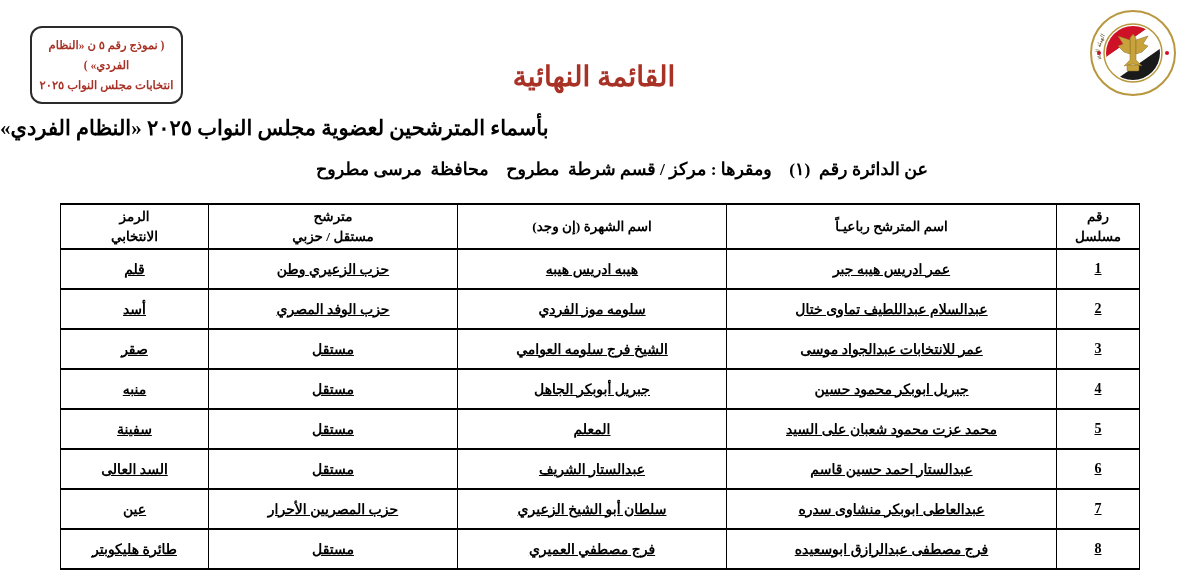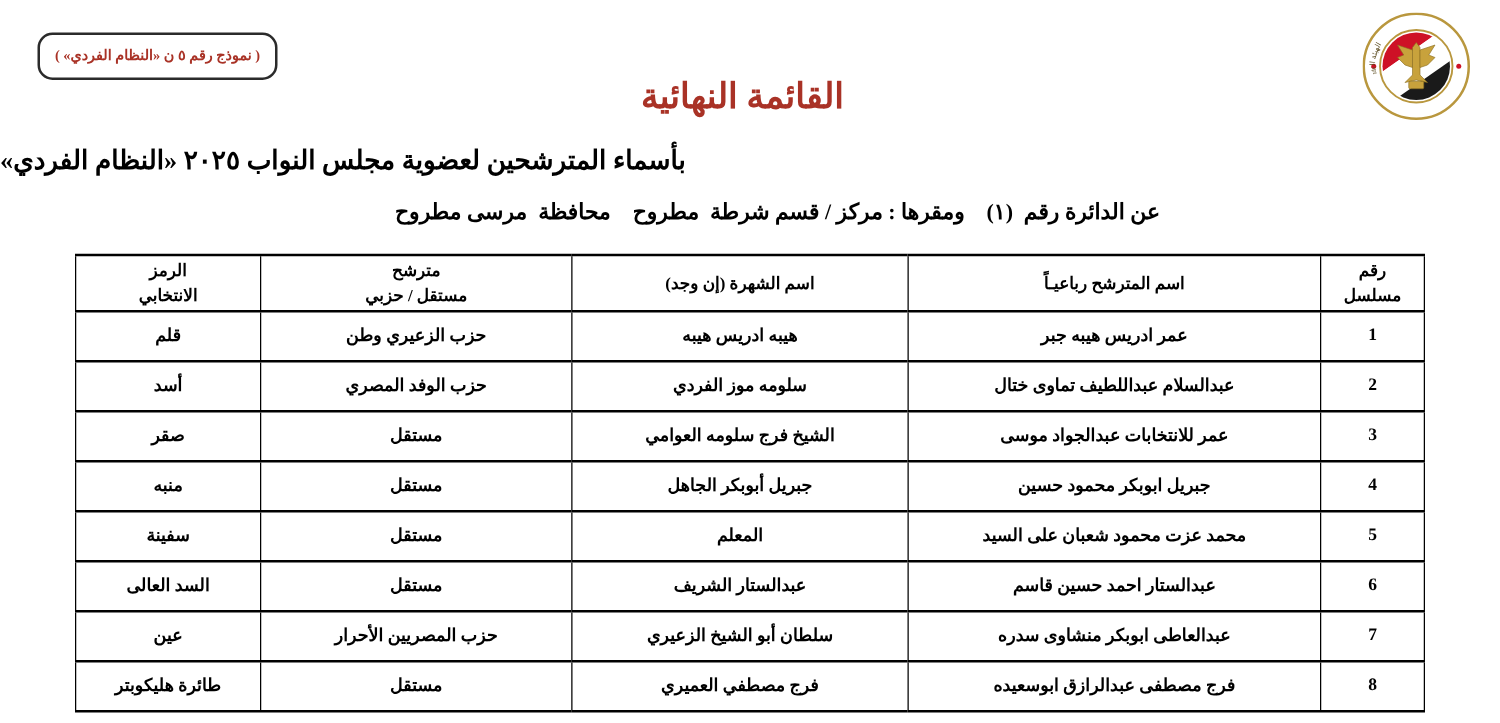--- a/index.html
+++ b/index.html
@@ -2,21 +2,21 @@
 <html lang="ar" dir="rtl"><head>
 <meta charset="utf-8">
 <style>
   html,body{margin:0;padding:0;}
   body{
     width:1200px;height:578px;position:relative;background:#ffffff;
     font-family:"Liberation Serif","DejaVu Serif",serif;
     overflow:hidden;
   }
   .form-box{
-    position:absolute;left:30px;top:26px;width:192px;
+    position:absolute;left:30px;top:26px;width:153px;
     border:2px solid #2b2b2b;border-radius:12px;
     padding:7px 6px;box-sizing:border-box;text-align:center;
     color:#A93226;font-weight:bold;font-size:11.5px;line-height:1.75;
     direction:rtl;
   }
   .logo{position:absolute;right:24px;top:10px;width:86px;height:86px;}
   .page-title{
     position:absolute;top:60px;left:0;right:12px;text-align:center;
     color:#A93226;font-weight:bold;font-size:28px;letter-spacing:0.5px;
   }
@@ -34,36 +34,37 @@
     direction:rtl;
   }
   table.candidates th,table.candidates td{
     border-top:2px solid #000;border-bottom:2px solid #000;
     border-right:1.5px solid #000;border-left:1.5px solid #000;
     text-align:center;vertical-align:middle;
     font-weight:bold;color:#000;padding:2px 4px;
     overflow:hidden;
   }
   table.candidates th{font-size:13.5px;line-height:1.45;}
-  table.candidates td{font-size:14px;}
+  table.candidates td{font-size:14px;text-decoration:underline;}
   tr.header-row{height:45px;}
   tr.data-row{height:40px;}
   col.c-serial{width:83px;}
   col.c-name{width:330px;}
   col.c-known{width:269px;}
   col.c-affil{width:249px;}
   col.c-symbol{width:148px;}
   td.serial-cell{font-size:15px;font-family:"Liberation Serif",serif;direction:ltr;}
   .two-line span{display:block;}
 </style>
 </head>
 <body>
 
 <div class="form-box">
   <div>( نموذج رقم ٥ ن «النظام الفردي» )</div>
+  <div>انتخابات مجلس النواب ٢٠٢٥</div>
 </div>
 
 <div class="logo">
   <svg viewBox="0 0 86 86" width="86" height="86">
     <defs>
       <clipPath id="innerClip">
           <circle cx="43" cy="43" r="27"></circle>
         </clipPath>
       <path id="arcTop" d="M 10,43 A 33,33 0 0 1 76,43" fill="none"></path>
       <path id="arcBottom" d="M 8,43 A 35,35 0 0 0 78,43" fill="none"></path>

